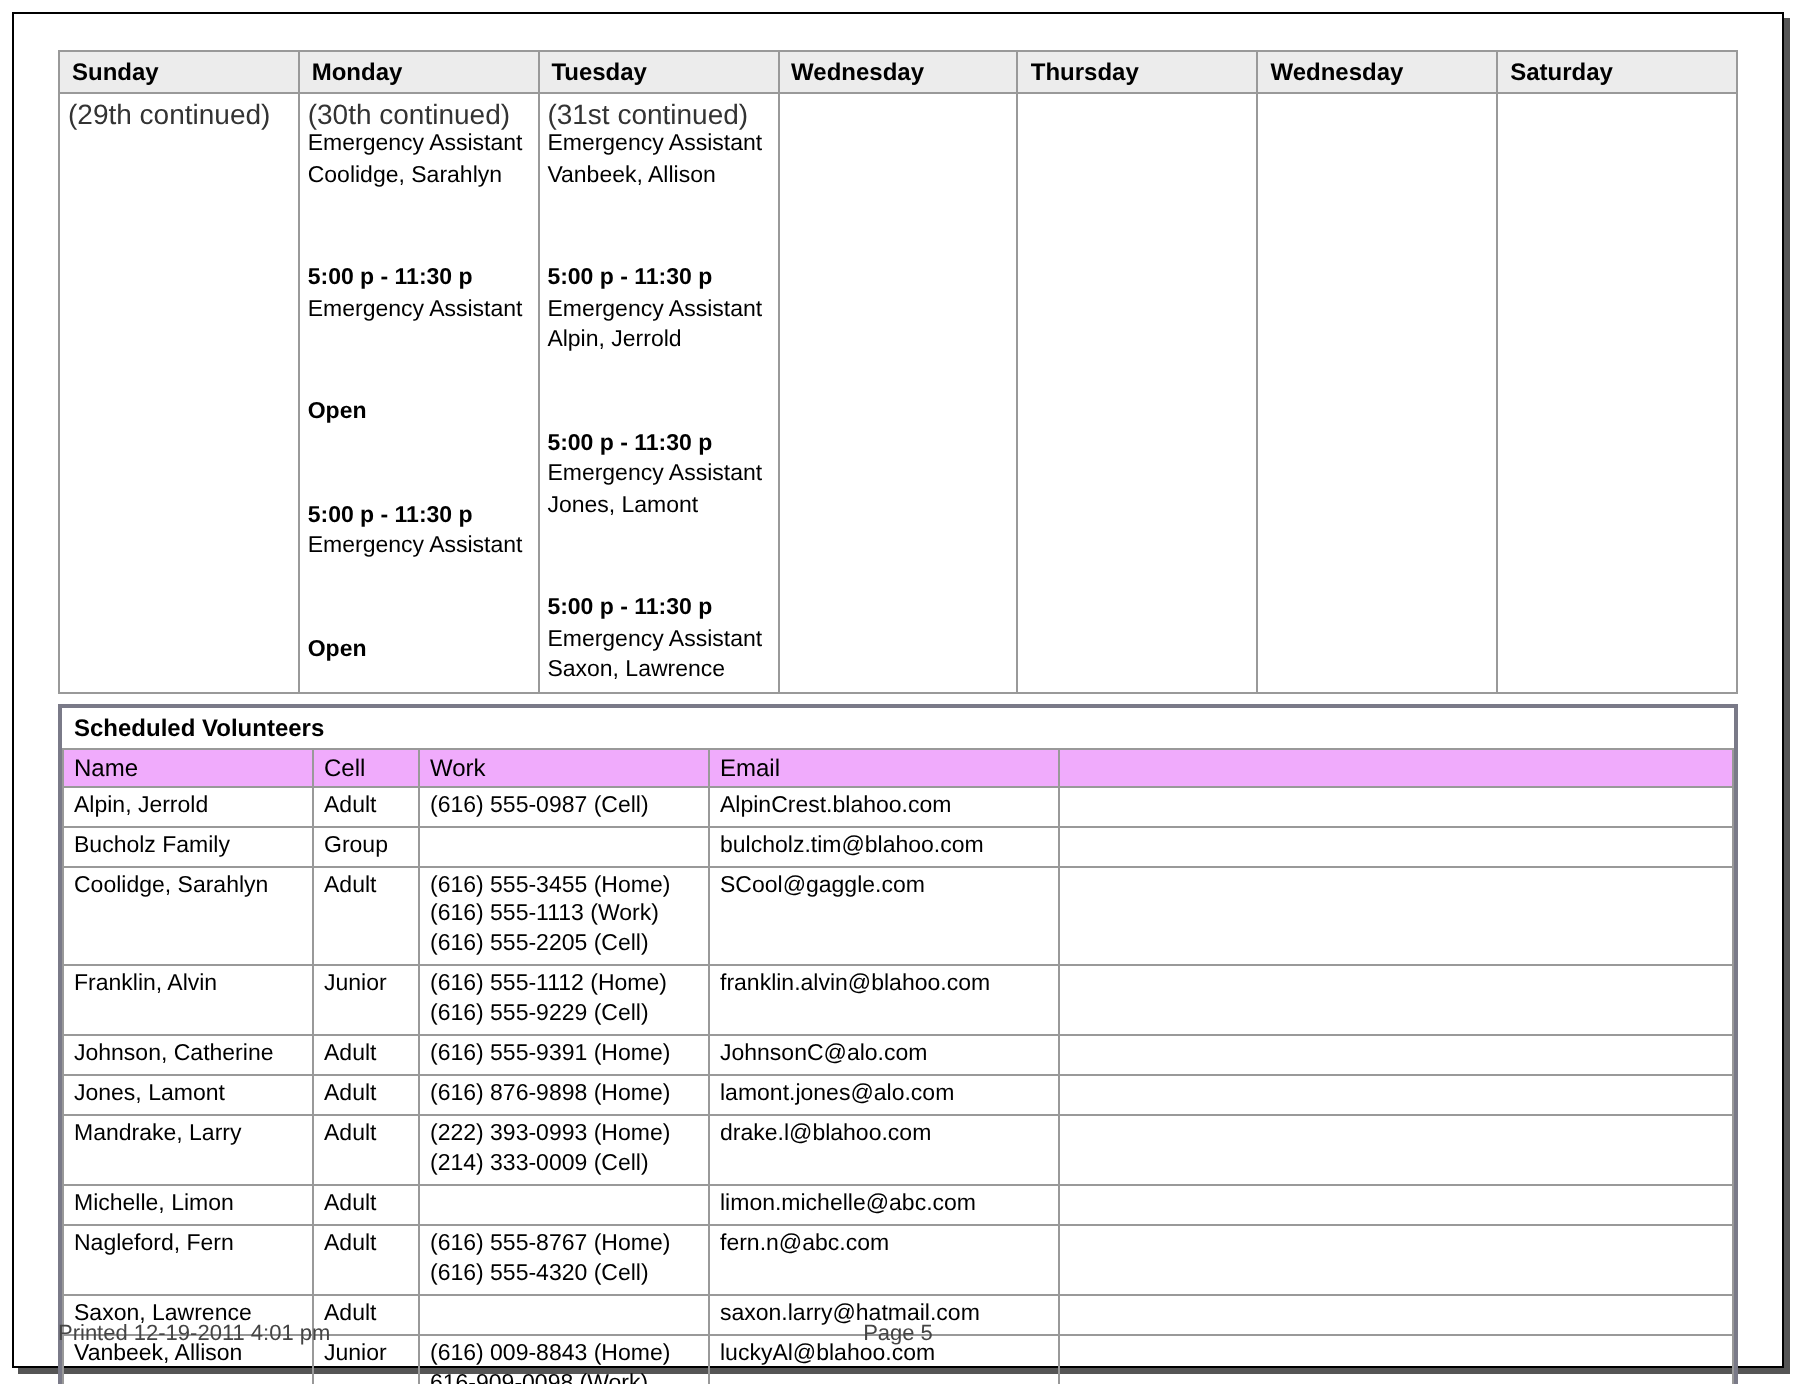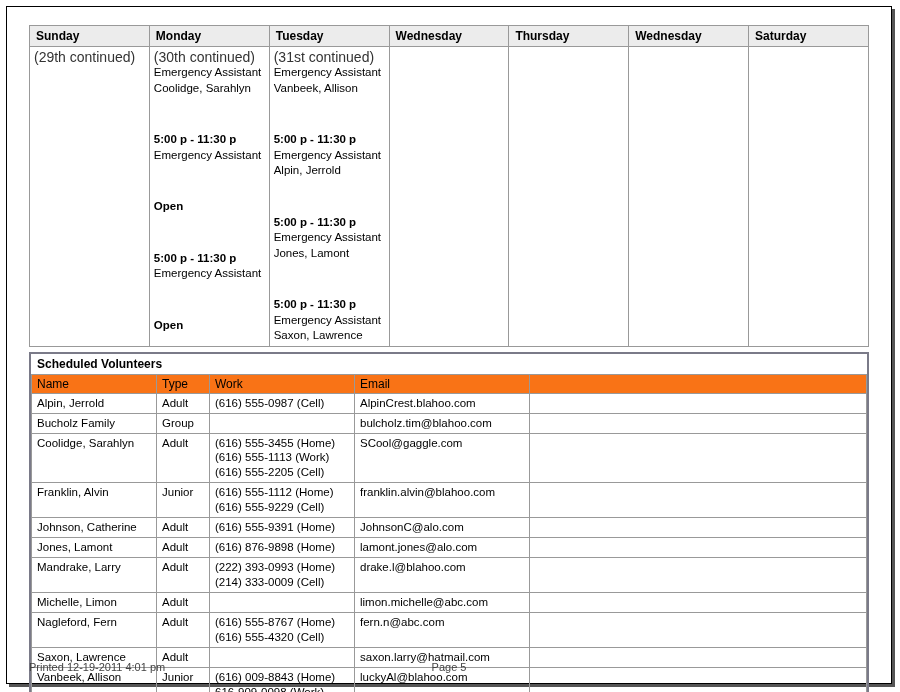--- a/index.html
+++ b/index.html
@@ -66,21 +66,21 @@
     font-weight: bold;
     padding: 3px 6px;
     font-size: 12px;
   }
   .vol {
     border-collapse: collapse;
     width: 100%;
     table-layout: fixed;
   }
   .vol th {
-    background: #f97316;
+    background: #f0abfc;
     border: 1px solid #999;
     text-align: left;
     font-weight: normal;
     padding: 2px 5px;
     font-size: 12px;
   }
   .vol td {
     border: 1px solid #999;
     padding: 2px 5px;
     font-size: 11.5px;
@@ -176,21 +176,21 @@
       <colgroup>
         <col style="width:125px">
           <col style="width:53px">
           <col style="width:145px">
           <col style="width:175px">
           <col>
       </colgroup>
       <thead>
         <tr>
           <th>Name</th>
-          <th>Type</th>
+          <th>Cell</th>
           <th>Work</th>
           <th>Email</th>
           <th></th>
         </tr>
       </thead>
       <tbody id="vol-body">
           <tr>
             <td>Alpin, Jerrold</td>
             <td>Adult</td>
             <td>(616) 555-0987 (Cell)</td>

